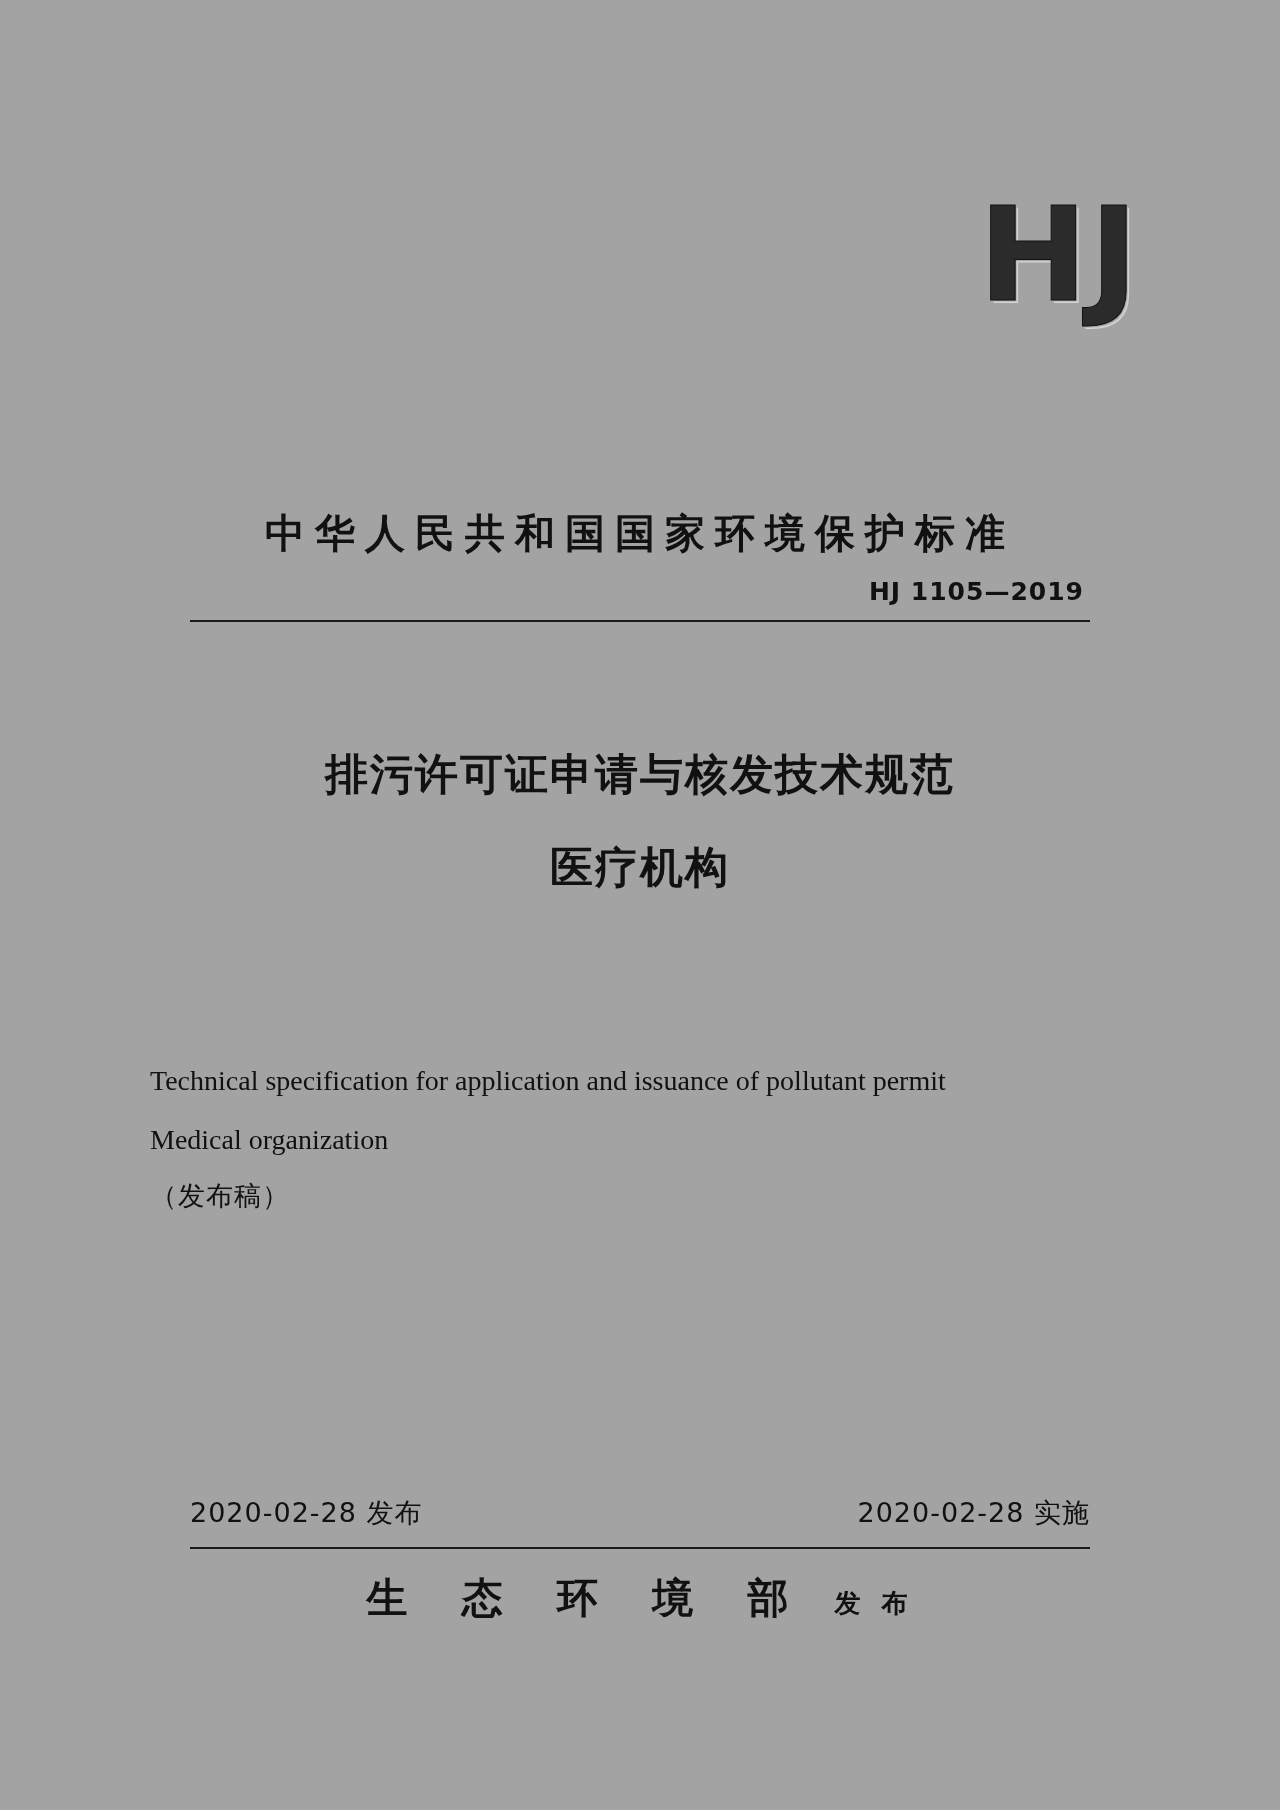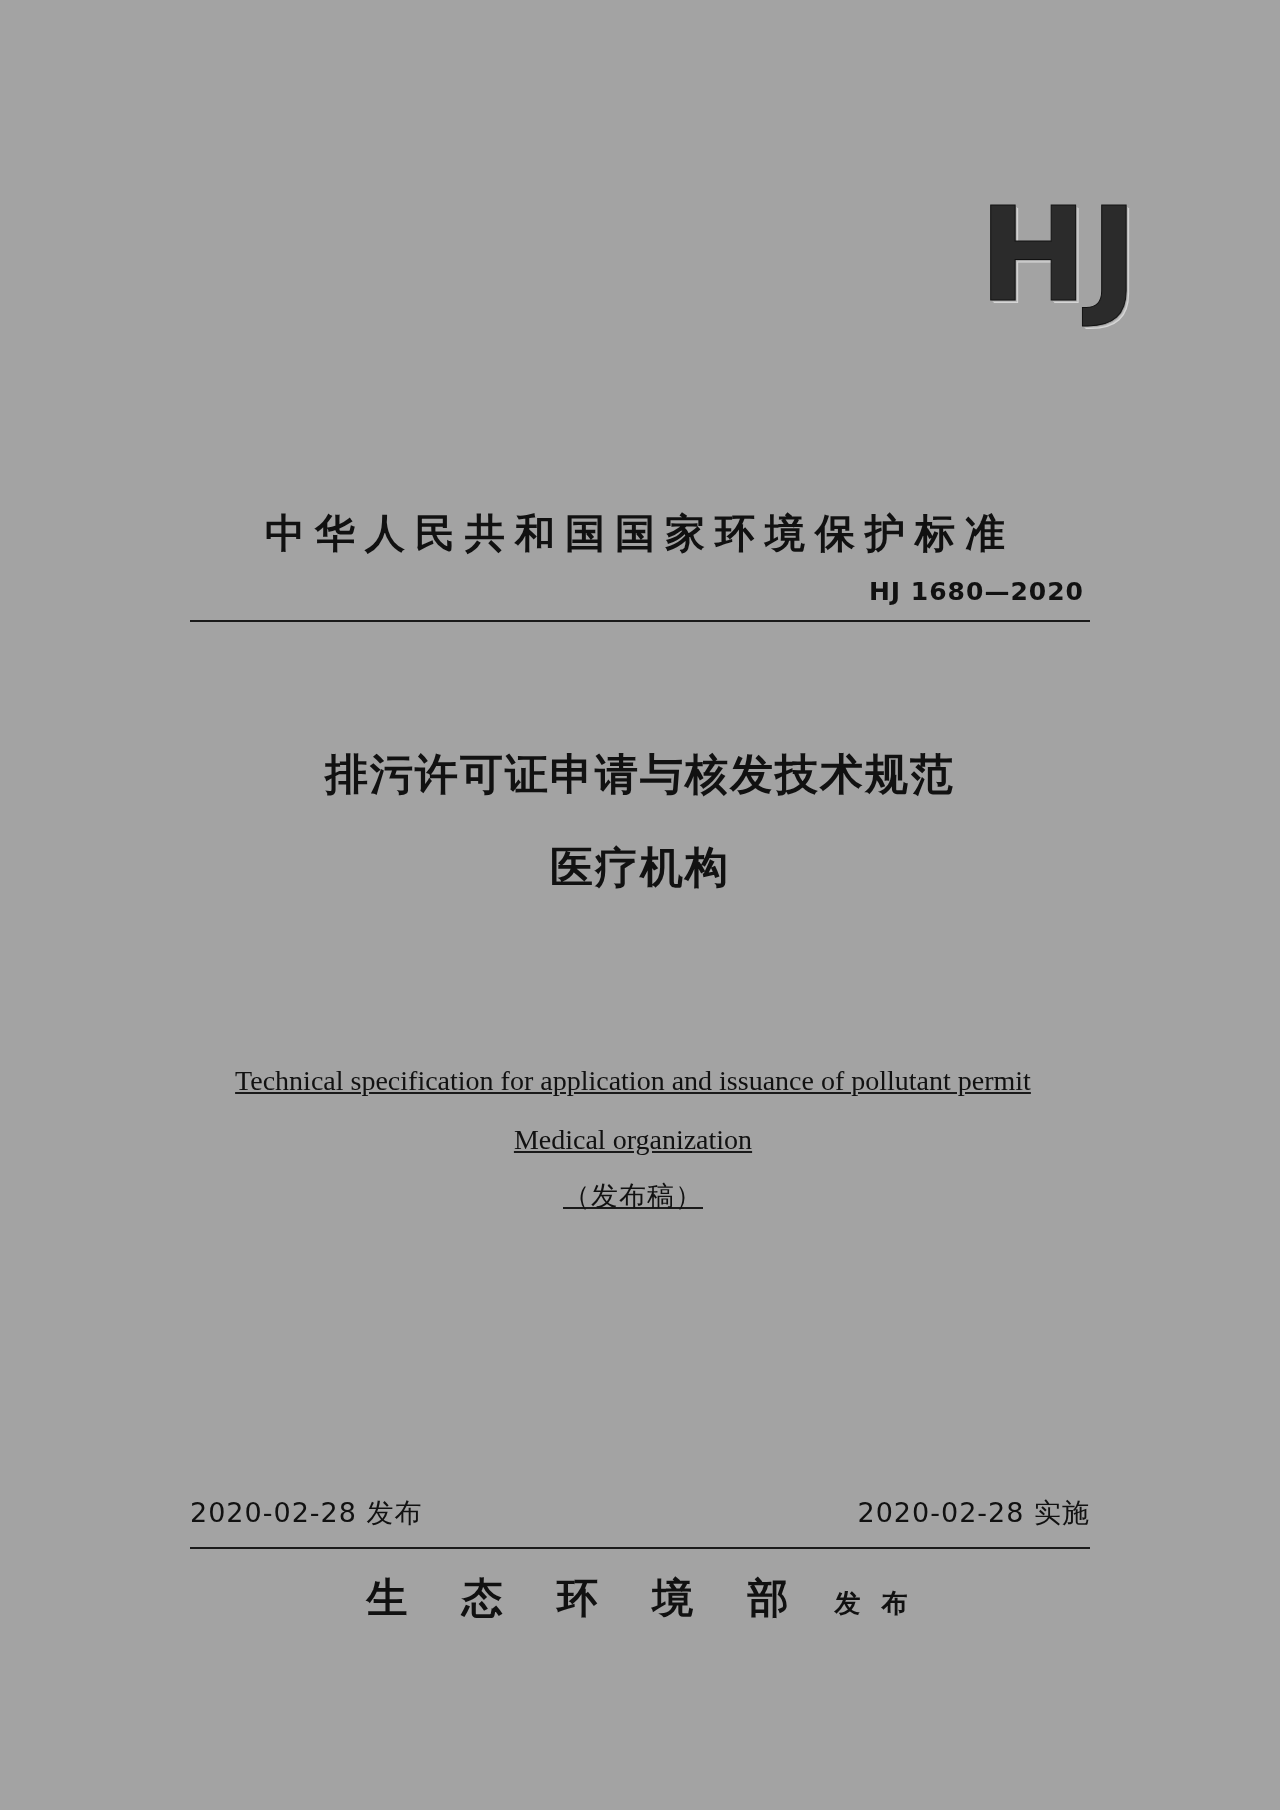--- a/index.html
+++ b/index.html
@@ -102,25 +102,23 @@
     font-size: 43px;
     font-weight: 700;
     letter-spacing: 2px;
     color: #111;
     text-align: center;
   }
 
   
   .sub-block {
     position: absolute;
-    left: 143px;
+    left: 150px;
     top: 1060px;
     width: 980px;
-    text-align: center;
-    text-decoration: underline;
   }
   .sub-en1 {
     font-family: "Liberation Serif", serif;
     font-size: 28px;
     color: #111;
     line-height: 1.5;
   }
   .sub-en2 {
     margin-top: 22px;
     font-family: "Liberation Serif", serif;
@@ -191,21 +189,21 @@
 <body>
 
 <div class="page">
 
   <div class="hj-logo">
     <div class="hj-logo-text">HJ</div>
   </div>
 
   <div class="std-header">
     <div class="std-title-cn">中华人民共和国国家环境保护标准</div>
-    <div class="std-code">HJ 1680—2020</div>
+    <div class="std-code">HJ 1105—2019</div>
     <div class="rule"></div>
   </div>
 
   <div class="doc-title">
     <div class="doc-title-line1">排污许可证申请与核发技术规范</div>
     <div class="doc-title-line2">医疗机构</div>
   </div>
 
   <div class="sub-block">
     <div class="sub-en1">Technical specification for application and issuance of pollutant permit</div>

